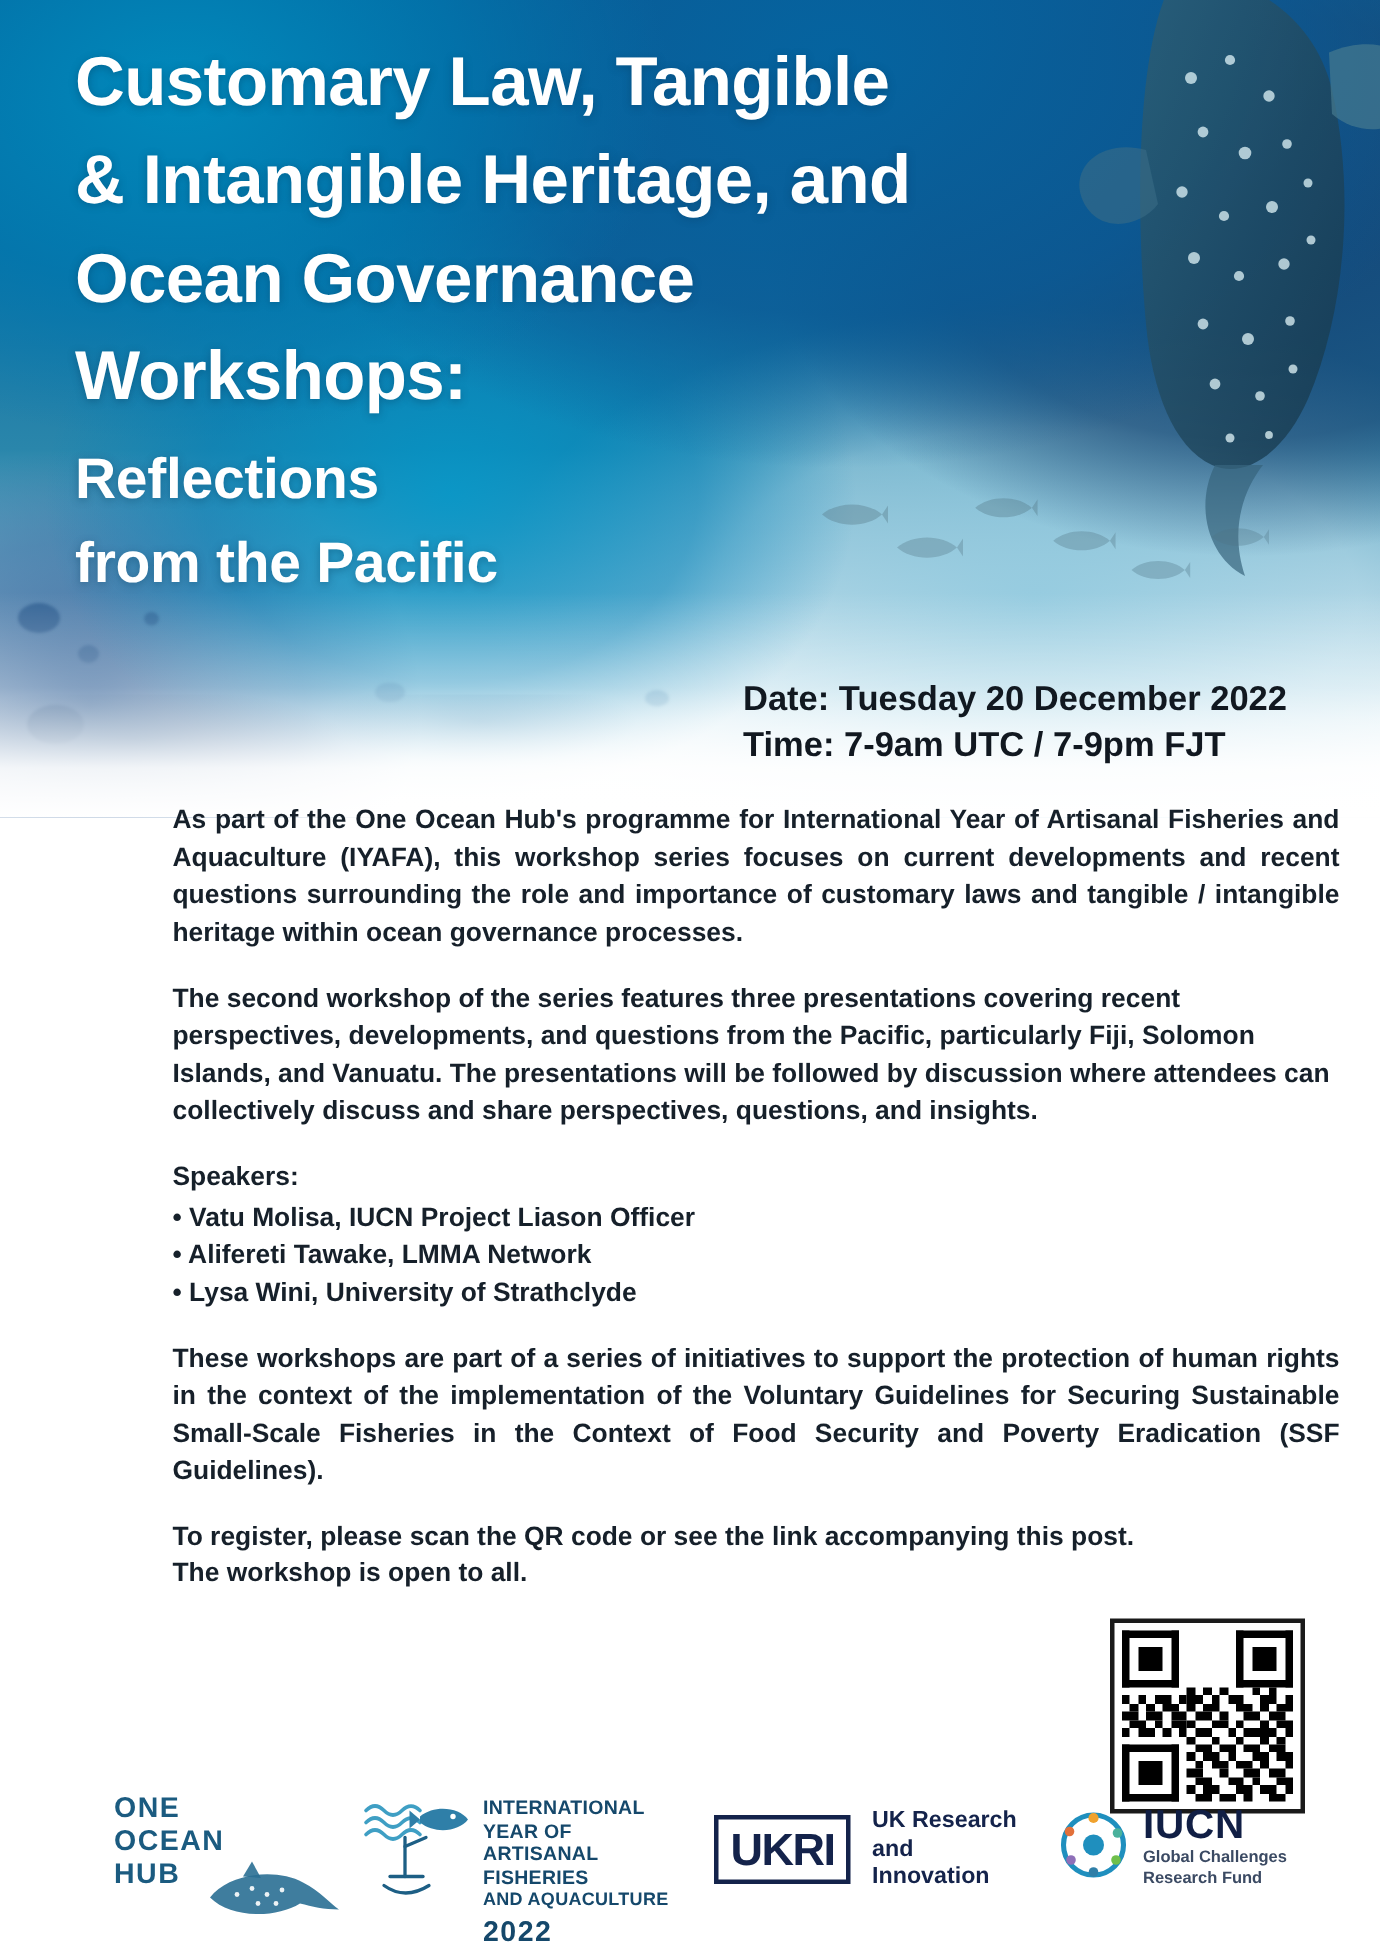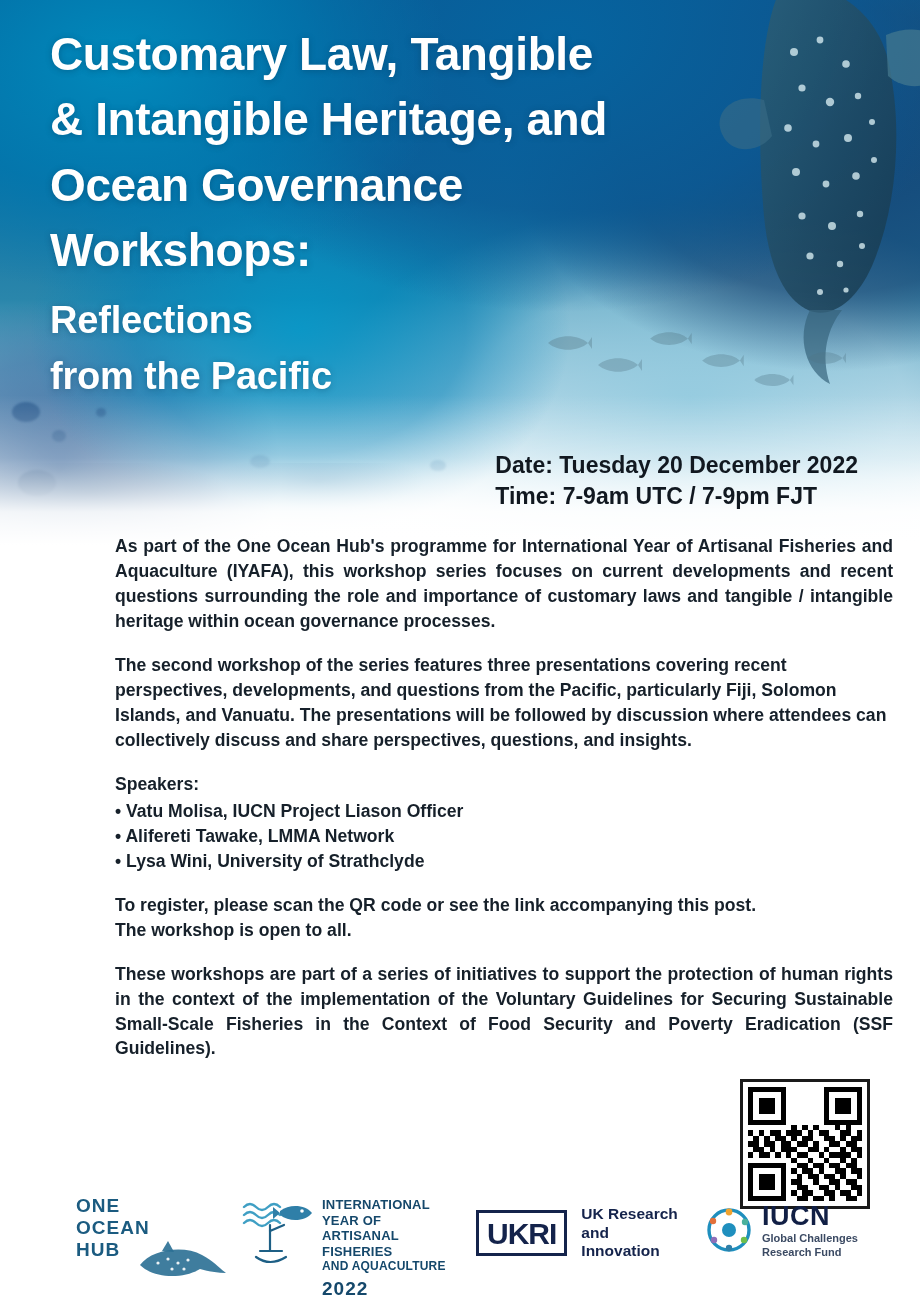--- a/index.html
+++ b/index.html
@@ -248,22 +248,22 @@
     <p class="para justify">As part of the One Ocean Hub's programme for International Year of Artisanal Fisheries and Aquaculture (IYAFA), this workshop series focuses on current developments and recent questions surrounding the role and importance of customary laws and tangible / intangible heritage within ocean governance processes.</p>
     <p class="para">The second workshop of the series features three presentations covering recent perspectives, developments, and questions from the Pacific, particularly Fiji, Solomon Islands, and Vanuatu. The presentations will be followed by discussion where attendees can collectively discuss and share perspectives, questions, and insights.</p>
 
     <div class="speaker-list">
       <p class="speakers-head">Speakers:</p>
       <p class="speaker-line">• Vatu Molisa, IUCN Project Liason Officer</p>
       <p class="speaker-line">• Alifereti Tawake, LMMA Network</p>
       <p class="speaker-line">• Lysa Wini, University of Strathclyde</p>
     </div>
 
+    <p class="para justify">These workshops are part of a series of initiatives to support the protection of human rights in the context of the implementation of the Voluntary Guidelines for Securing Sustainable Small-Scale  Fisheries in the Context of Food Security and Poverty Eradication (SSF Guidelines).</p>
     <p class="para" style="width:660px;">To register, please scan the QR code or see the link accompanying this post. The workshop is open to all.</p>
-    <p class="para justify">These workshops are part of a series of initiatives to support the protection of human rights in the context of the implementation of the Voluntary Guidelines for Securing Sustainable Small-Scale  Fisheries in the Context of Food Security and Poverty Eradication (SSF Guidelines).</p>
   </div>
 
   <div class="qr">
     <div class="qr-grid">
       <i style="grid-area:1/1/8/2"></i>
         <i style="grid-area:1/1/2/8"></i>
         <i style="grid-area:7/1/8/8"></i>
         <i style="grid-area:1/7/8/8"></i>
       <i style="grid-area:3/3/6/6"></i>
       <i style="grid-area:1/15/8/16"></i>

